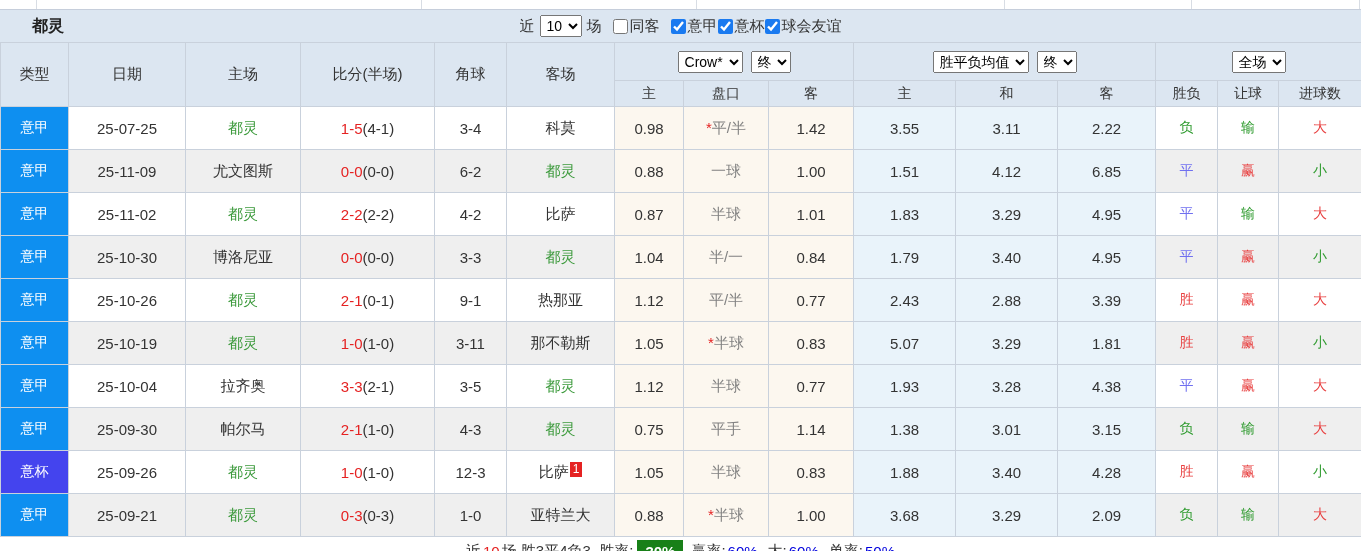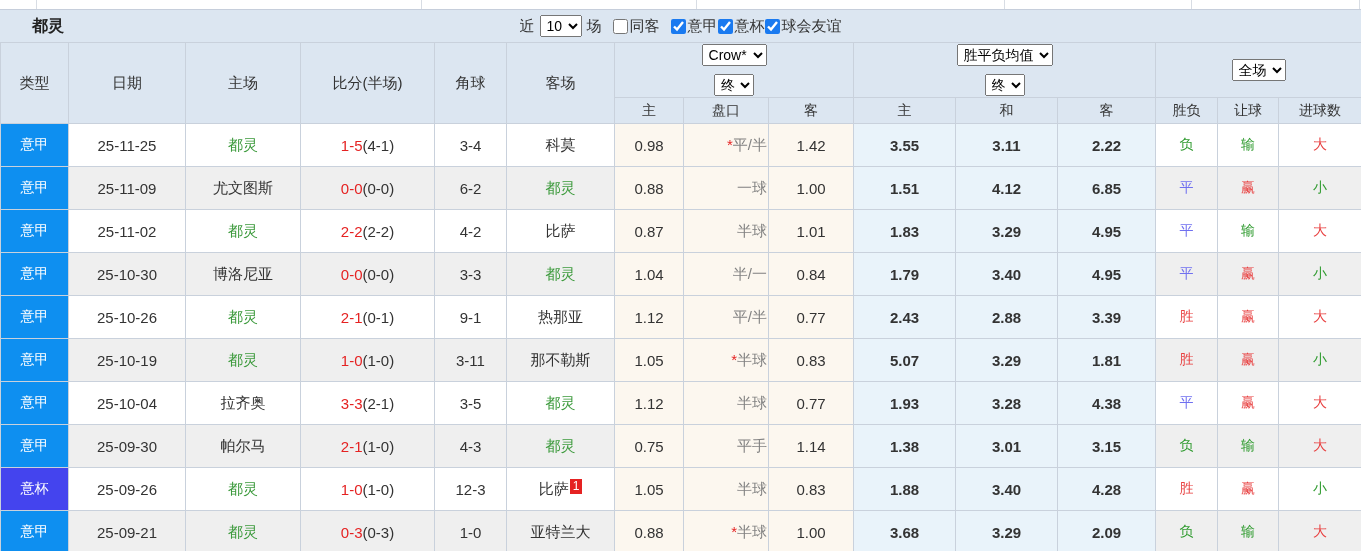--- a/index.html
+++ b/index.html
@@ -18,35 +18,35 @@
   .controls select{font-size:14px;font-family:inherit;padding:1px 2px;}
   .cb{display:inline-flex;align-items:center;gap:2px;cursor:pointer;}
   input[type="checkbox"]{width:15px;height:15px;accent-color:#1a7af0;margin:0;}
 
   
   table{border-collapse:collapse;width:1361px;table-layout:fixed;text-align:center;}
   th,td{border:1px solid #c9d1dc;font-weight:normal;overflow:hidden;white-space:nowrap;}
   thead th{background:#dce6f1;color:#333;}
   tr.hdr1 th{height:35px;font-size:15px;}
   tr.hdr2 th{height:23px;font-size:14px;}
-  .dd-wrap{display:flex;justify-content:center;align-items:center;gap:8px;flex-direction:column;}
+  .dd-wrap{display:flex;justify-content:center;align-items:center;gap:8px;}
   .dd-wrap select{font-size:14px;font-family:inherit;padding:1px 2px;}
 
   tbody td{height:40px;font-size:15px;background:#fff;}
   tbody tr.even td{background:#efefef;}
   tbody td.cream{background:#fcf7ef !important;}
-  tbody td.blue{background:#e9f3fa !important;font-weight:bold;}
+  tbody td.blue{background:#e9f3fa !important;}
   td.type{color:#fff;font-size:14px;}
   td.type.league{background:var(--league-badge) !important;}
   td.type.cup{background:var(--cup-badge) !important;}
   .hl{color:var(--team-highlight);}
   .score{color:var(--score-red);margin-top:6px;}
   .half{color:#333;}
   .star{color:var(--score-red);}
-  td.handicap{color:var(--handicap-gray);text-align:right;}
+  td.handicap{color:var(--handicap-gray);}
   .c-red{color:var(--result-red);}
   .c-green{color:var(--result-green);}
   .c-blue{color:var(--result-blue);}
   td.res{font-size:14px;}
   .sup{display:inline-block;background:var(--score-red);color:#fff;font-size:12px;line-height:15px;
        padding:0 3px;margin-left:1px;vertical-align:4px;}
 
   
   .footer{height:28px;display:flex;justify-content:center;align-items:center;font-size:15px;color:#333;gap:2px;}
   .footer .red{color:var(--score-red);}
@@ -157,21 +157,21 @@
       <th>和</th>
       <th>客</th>
       <th>胜负</th>
       <th>让球</th>
       <th>进球数</th>
     </tr>
   </thead>
   <tbody id="rows-body">
       <tr>
     <td class="type league">意甲</td>
-    <td>25-11-25</td>
+    <td>25-07-25</td>
     <td class="hl">都灵</td>
     <td><span class="score">1-5</span><span class="half">(4-1)</span></td>
     <td>3-4</td>
     <td>科莫</td>
     <td class="cream">0.98</td>
     <td class="cream handicap"><span class="star">*</span><span>平/半</span></td>
     <td class="cream">1.42</td>
     <td class="blue">3.55</td>
     <td class="blue">3.11</td>
     <td class="blue">2.22</td>

